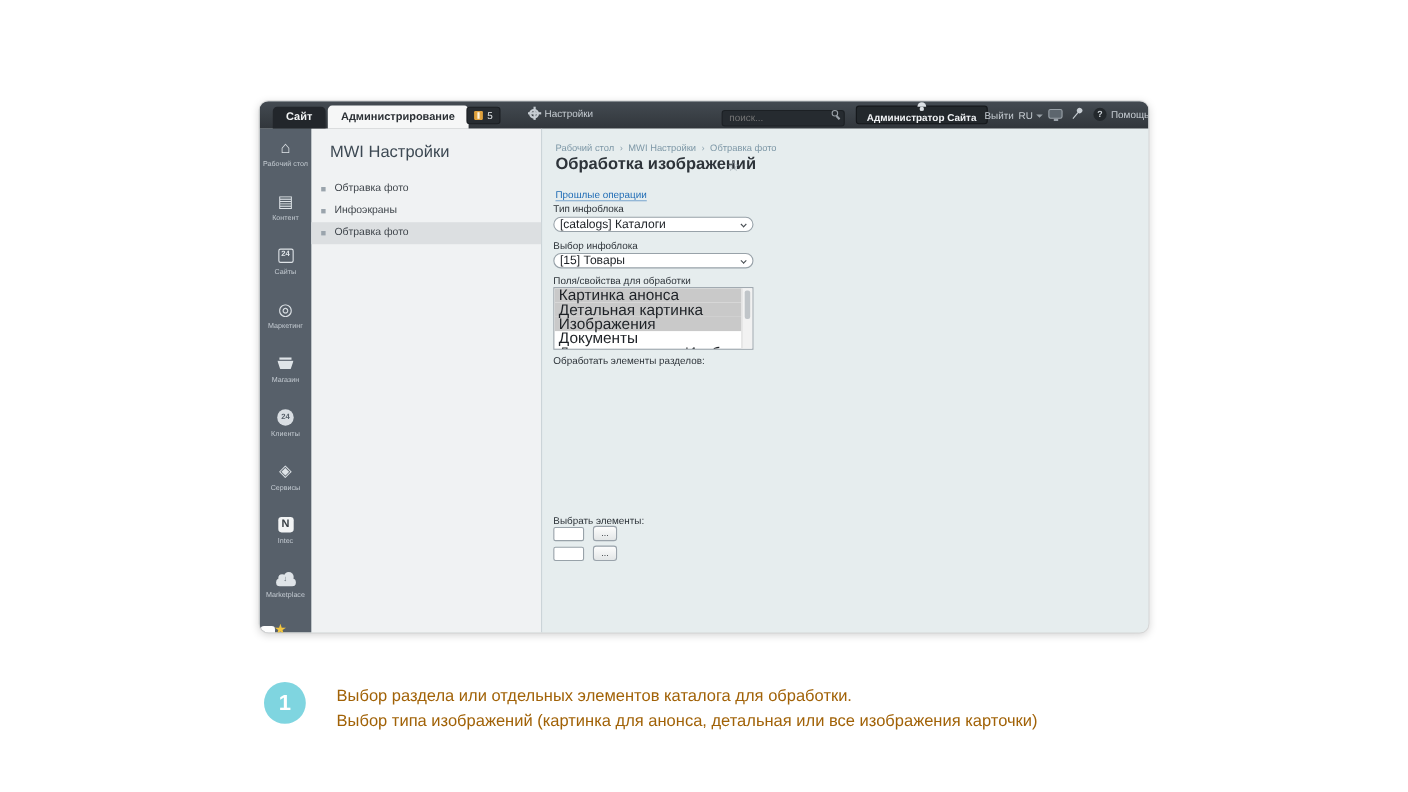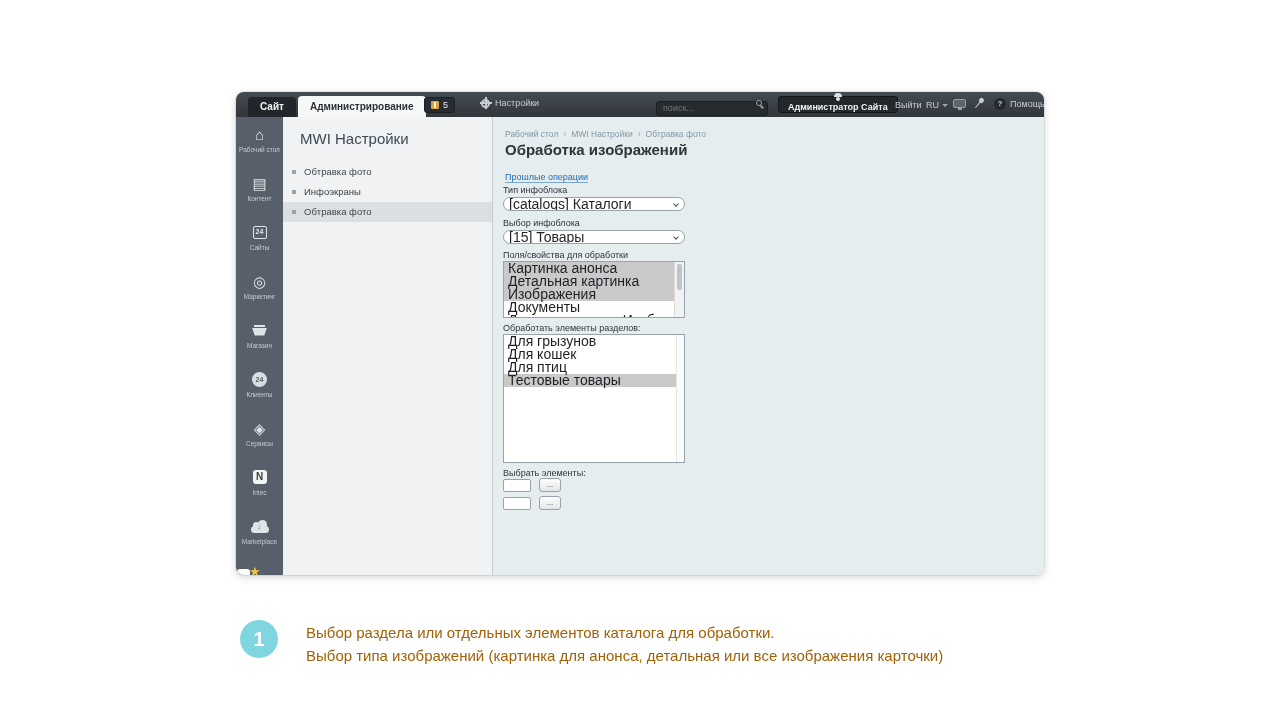--- a/index.html
+++ b/index.html
@@ -111,21 +111,21 @@
   .crumb-sep { margin:0 5px; color:#8aa0ad; }
   .crumb-sep::before { content:'\203A'; }
   .page-title { position:absolute; left:12px; top:24px; font-size:15px; font-weight:bold; color:#2e343a; }
   .title-star { position:absolute; left:168px; top:26px; font-size:13px; color:#9fabb2; cursor:pointer; }
   .hist-link { position:absolute; left:12px; top:55px; font-size:9px; color:#1f6cb5;
                border-bottom:1px solid rgba(31,108,181,.55); cursor:pointer; }
   .fld-label { position:absolute; left:10px; font-size:9px; color:#2e343a; white-space:nowrap; }
   .lbl-1 { top:68px; } .lbl-2 { top:101px; } .lbl-3 { top:133px; }
   .lbl-4 { top:206px; } .lbl-5 { top:351px; }
   .select { position:absolute; left:10px; width:182px; height:14px; background:#fff;
-            border:1px solid #98a2a9; border-radius:7px; font-size:14px; line-height:12px;
+            border:1px solid #98a2a9; border-radius:7px; font-size:11px; line-height:12px;
             padding:0 16px 0 5px; color:#1d2126; cursor:pointer; white-space:nowrap; overflow:hidden; }
   .sel-1 { top:80px; } .sel-2 { top:113px; }
   .chev { position:absolute; right:6px; top:3.5px; width:4px; height:4px;
           border-right:1.5px solid #4a5055; border-bottom:1.5px solid #4a5055; transform:rotate(45deg); }
   .listbox { position:absolute; left:10px; width:182px; background:#fff;
              border:1px solid #98a2a9; overflow:hidden; }
   .list-props { top:144px; height:57px; }
   .list-sections { top:217px; height:129px; }
   .opt { height:13px; line-height:13px; padding:0 4px; font-size:14px; color:#1d2126;
          white-space:nowrap; cursor:pointer; }
@@ -296,27 +296,20 @@
         <div class="opt sel">Детальная картинка</div>
         <div class="opt sel">Изображения</div>
         <div class="opt">Документы</div>
         <div class="opt">Дополнительные Изображения (файл)</div>
         <div class="sbar">
             <div class="sbar-thumb"></div>
           </div>
       </div>
 
       <div class="fld-label lbl-4">Обработать элементы разделов:</div>
-      <div class="listbox list-sections">
-        <div class="opt">Для грызунов</div>
-        <div class="opt">Для кошек</div>
-        <div class="opt">Для птиц</div>
-        <div class="opt sel">Тестовые товары</div>
-        <div class="strack"></div>
-      </div>
 
       <div class="fld-label lbl-5">Выбрать элементы:</div>
       <div class="pick-row row-1">
         <input class="pick-input" type="text" style="">
         <span class="pick-btn">...</span>
       </div>
       <div class="pick-row row-2">
         <input class="pick-input" type="text" style="">
         <span class="pick-btn">...</span>
       </div>

